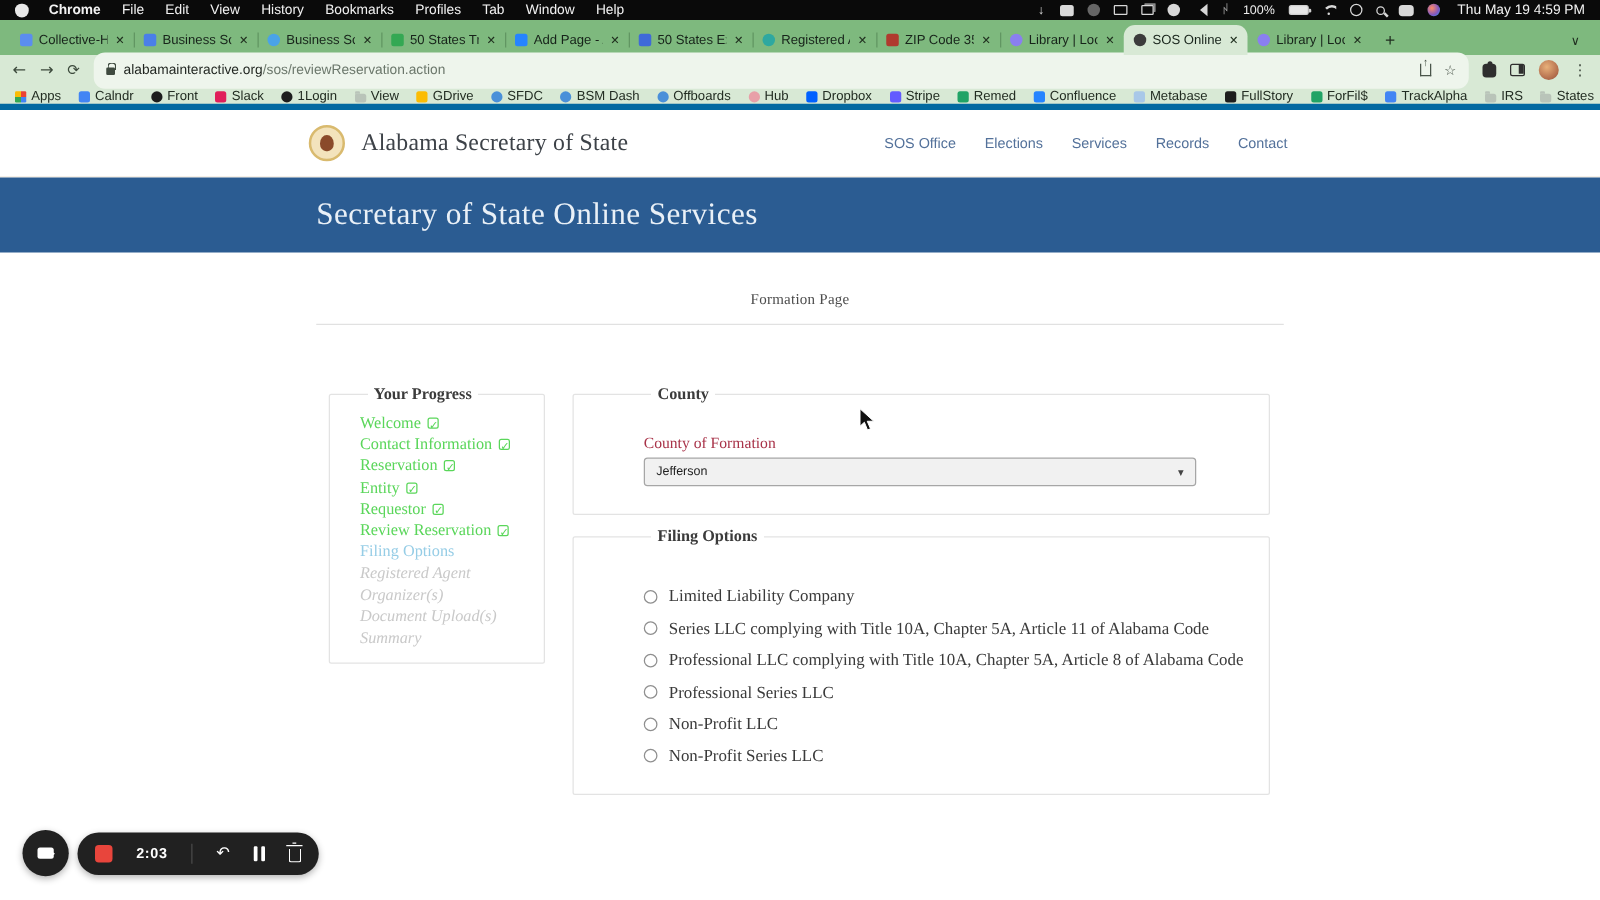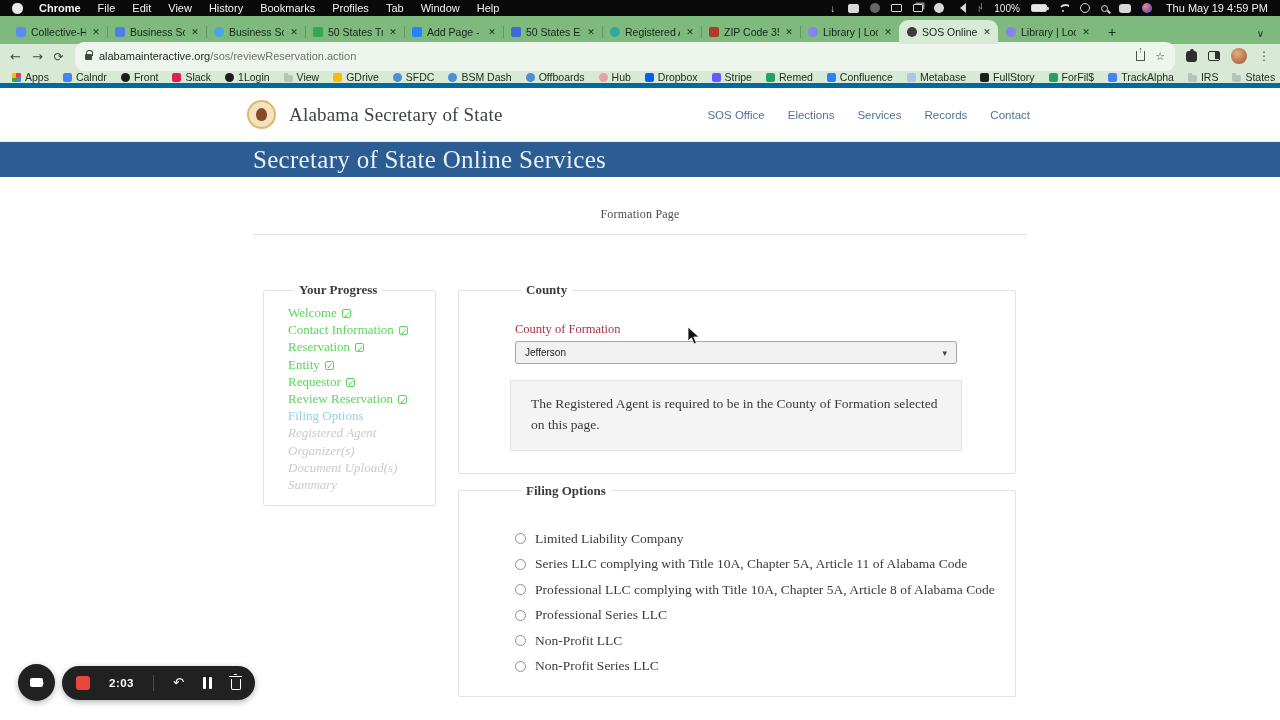--- a/index.html
+++ b/index.html
@@ -94,21 +94,21 @@
 
   
   .sitepage { height:631px; background:#fff; position:relative; }
   .siteheader { height:54px; display:flex; align-items:center; padding:0 250px 0 247px; border-bottom:1px solid #f3ecdf; }
   .seal { width:29px; height:29px; border-radius:50%; background:#f3e3bc; border:2px solid #d9ba6e; position:relative; flex:none; }
   .seal::after { content:""; position:absolute; left:7px; top:6px; width:11px; height:13px; background:#8a4a2a; border-radius:50% 50% 45% 45%; }
   .brand { font-family:"Liberation Serif",serif; font-size:19px; color:#3d4248; margin-left:13px; letter-spacing:.2px; }
   .sitenav { margin-left:auto; display:flex; gap:23px; font-size:11.5px; color:#53719a; }
   .sitenav span { cursor:pointer; }
 
-  .banner { height:35px; background:#2b5c92; display:flex; align-items:center; padding-left:253px; }
+  .banner { height:60px; background:#2b5c92; display:flex; align-items:center; padding-left:253px; }
   .banner-title { font-family:"Liberation Serif",serif; font-size:25px; color:#e9f0f7; letter-spacing:.3px; }
 
   .content { width:774px; margin:0 auto; font-family:"Liberation Serif",serif; }
   .page-title { text-align:center; font-size:12px; font-weight:normal; color:#4c4c4c; padding:30px 0 12px; letter-spacing:.2px; }
   .content hr { border:none; border-top:1px solid #e1e1e1; }
 
   .layout { display:flex; margin-top:47px; align-items:flex-start; }
   fieldset { border:1px solid #e3e3e3; border-radius:2px; }
   legend { font-size:13px; font-weight:bold; color:#3b3b3b; padding:0 5px; margin-left:6px; }
 
@@ -404,21 +404,20 @@
       </fieldset>
 
       <div class="rightcol">
         <fieldset class="county-box">
           <legend>County</legend>
           <div class="red-label">County of Formation</div>
           <div class="selectbox">
             <span>Jefferson</span>
             <span class="select-caret"></span>
           </div>
-          <div class="note-box">The Registered Agent is required to be in the County of Formation selected on this page.</div>
         </fieldset>
 
         <fieldset class="filing-box">
           <legend>Filing Options</legend>
           <div class="option-row">
               <span class="radio"></span>
               <span>Limited Liability Company</span>
             </div>
           <div class="option-row">
               <span class="radio"></span>

